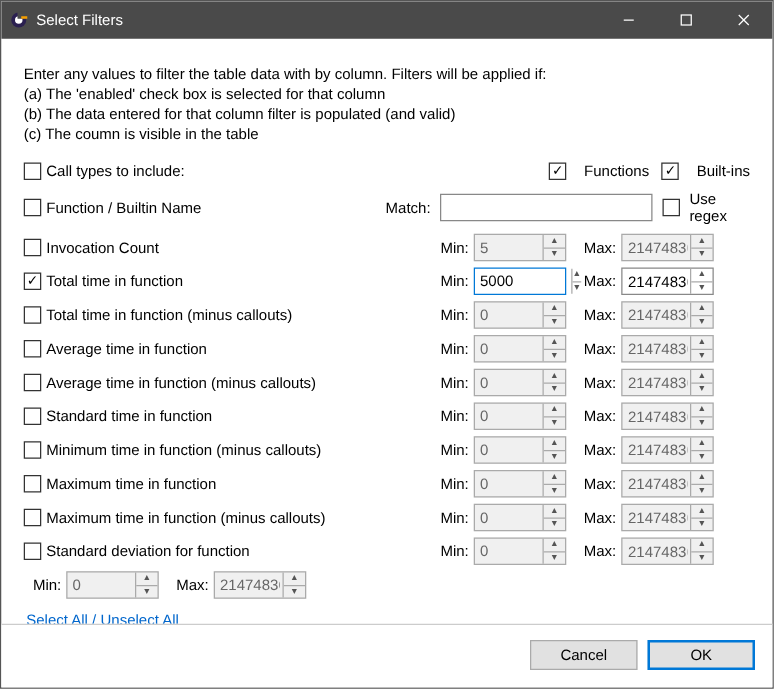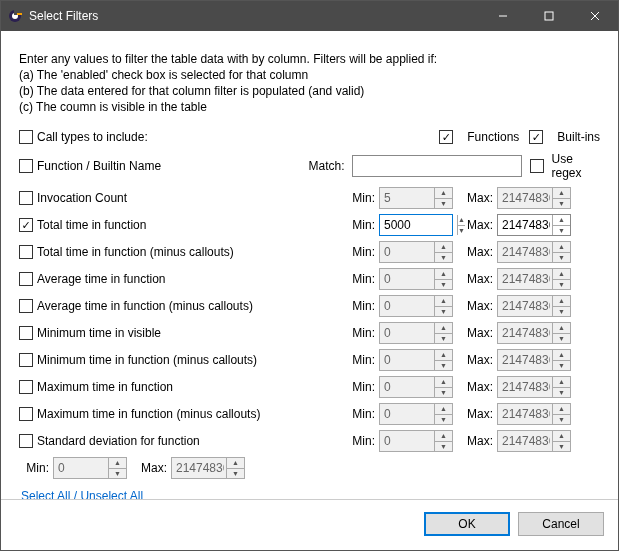--- a/index.html
+++ b/index.html
@@ -276,21 +276,21 @@
           <input value="2147483647" readonly="" style="">
           <div class="spin-btns">
             <div>▲</div>
             <div>▼</div>
           </div>
         </div>
       </div>
       <div class="row">
         <div style="display:flex;align-items:center;width:322px">
           <span class="chk"></span>
-          <span class="filter-label">Minimum time in visible</span>
+          <span class="filter-label">Standard time in function</span>
         </div>
         <span class="lbl-min">Min:</span>
         <div class="spinner disabled">
           <input value="0" readonly="" style="">
           <div class="spin-btns">
             <div>▲</div>
             <div>▼</div>
           </div>
         </div>
         <span class="lbl-max" style="margin-left:6px">Max:</span>
@@ -411,15 +411,15 @@
     </div>
 
   <div class="links">
     <a>Select All</a><span class="sep"> /</span>
     <a>Unselect All</a>
   </div>
 
 </div>
 
 <div class="footer">
+  <div class="btn">Cancel</div>
   <div class="btn primary">OK</div>
-  <div class="btn">Cancel</div>
 </div>
 
 </body></html>

